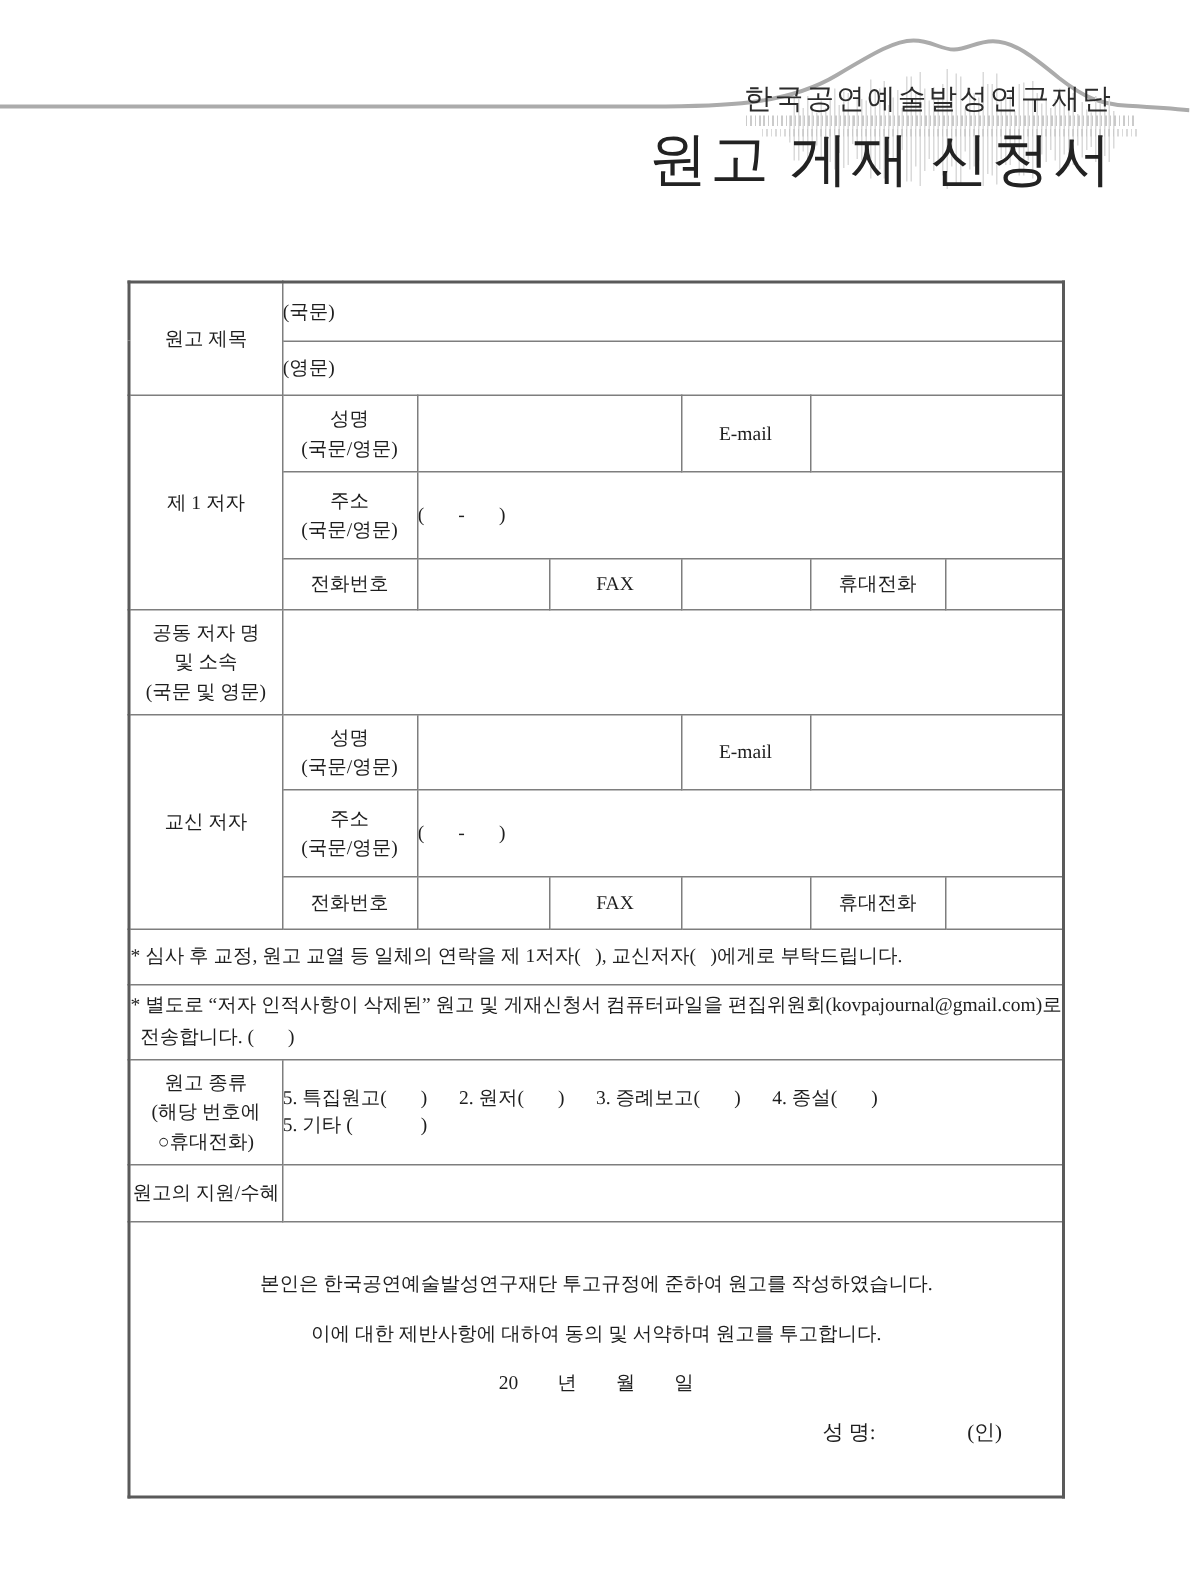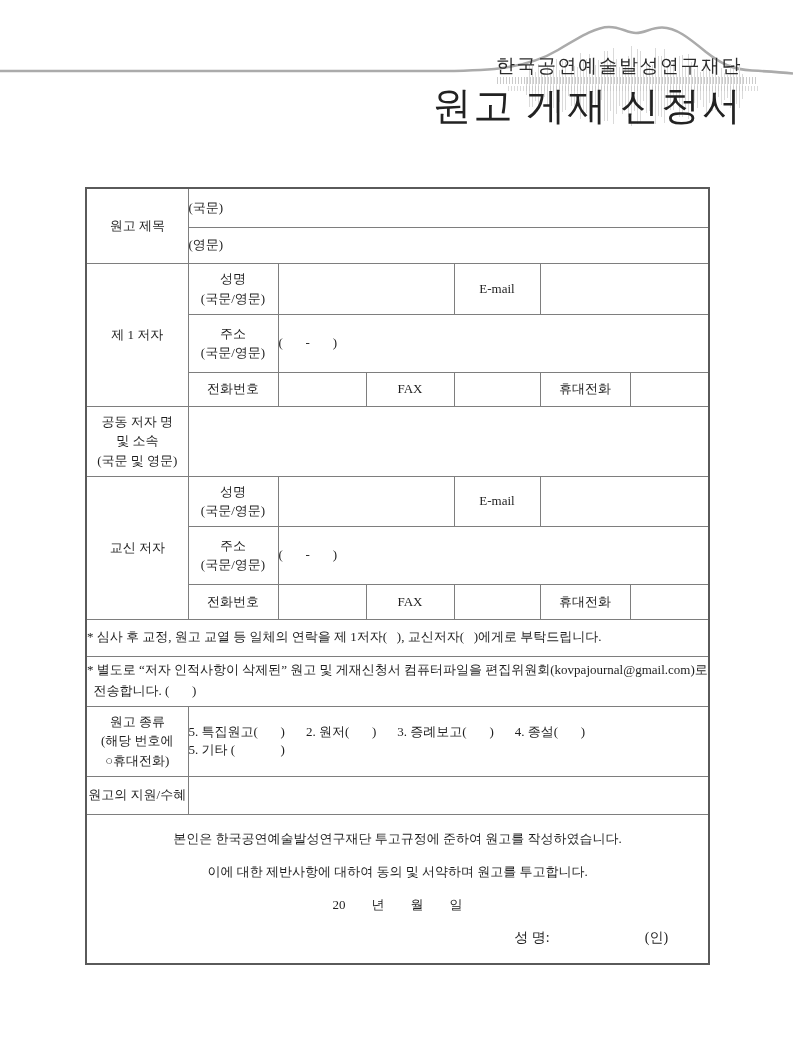--- a/index.html
+++ b/index.html
@@ -44,27 +44,27 @@
     text-align:left;padding:5px 10px 5px 11px;white-space:pre-wrap;line-height:1.6;
     vertical-align:middle;
     margin-top:16px;
   }
   .optcell{text-align:left;padding-left:14px;}
   .opt{white-space:pre;margin-right:21px;display:inline-block;}
   .decl{text-align:center;vertical-align:top;padding-top:25px;font-size:14px;}
   .decl p{margin:0 0 15px 0;}
   .dl3{white-space:pre;margin-top:4px;}
   .sig{
-    display:flex;justify-content:flex-end;gap:95px;
+    display:flex;justify-content:flex-end;gap:61px;
     padding-right:40px;font-size:14px;
   }
   tr.r1{height:39px} tr.r2{height:36px} tr.r3{height:51px} tr.r4{height:58px}
   tr.r5{height:34px} tr.r6{height:70px} tr.r7{height:50px} tr.r8{height:58px}
   tr.r9{height:35px} tr.r10{height:37px} tr.r11{height:50px} tr.r12{height:70px}
-  tr.r13{height:38px} tr.r14{height:150px}
+  tr.r13{height:38px} tr.r14{height:184px}
 </style>
 </head>
 <body>
 
 <svg class="hdr-svg" width="793" height="145" viewBox="0 0 793 145">
   <path d="M0,71 L433,71 C480,71 524,70.5 558,50
            C584,34.5 597,27 609,27 C621,27 627,33 636,33
            C645,33 651,27.5 662,27.5 C676,27.5 689,38 706,52
            C722,64.5 733,69.5 752,70.5 C769,71.5 783,72.5 793,73.5" fill="none" stroke="#ababab" stroke-width="2.6"></path>
 </svg>

